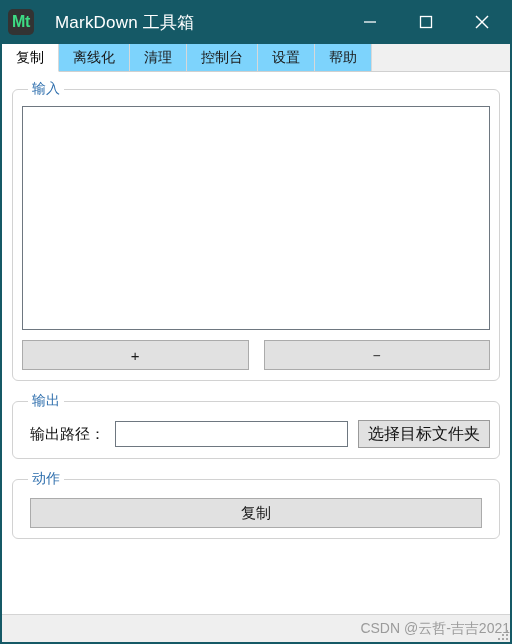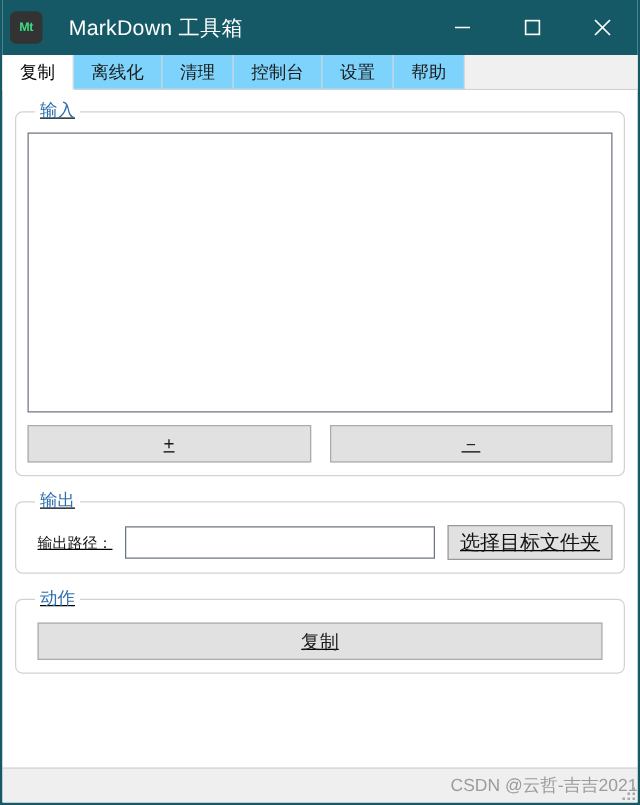--- a/index.html
+++ b/index.html
@@ -37,21 +37,21 @@
     align-items: center;
     box-sizing: border-box;
     padding-left: 6px;
   }
   .app-icon {
     width: 26px;
     height: 26px;
     border-radius: 5px;
     background: #333333;
     color: #3ddc84;
-    font-size: 10px;
+    font-size: 16px;
     font-weight: bold;
     display: flex;
     align-items: center;
     justify-content: center;
     flex: 0 0 auto;
     letter-spacing: -0.3px;
   }
   .app-title {
     color: #ffffff;
     font-size: 17px;
@@ -118,21 +118,20 @@
     box-sizing: border-box;
     position: relative;
   }
 
   fieldset.group {
     border: 1px solid #d2d2d2;
     border-radius: 6px;
     margin: 0 0 11px 0;
     padding: 8px 9px 10px 9px;
     box-sizing: border-box;
-    text-decoration: underline;
   }
   fieldset.group > legend {
     color: #2f6fad;
     font-size: 14px;
     padding: 0 4px;
     margin-left: 6px;
   }
 
   .input-area {
     width: 100%;
@@ -169,21 +168,21 @@
   }
   .btn.sym { font-size: 15px; }
 
   .out-row {
     display: flex;
     align-items: center;
     gap: 10px;
     padding: 2px 0 0 8px;
   }
   .out-label {
-    font-size: 12px;
+    font-size: 15px;
     color: #111111;
     white-space: nowrap;
   }
   .path-input {
     flex: 1 1 auto;
     height: 26px;
     box-sizing: border-box;
     border: 1px solid #6e7780;
     background: #ffffff;
     outline: none;

